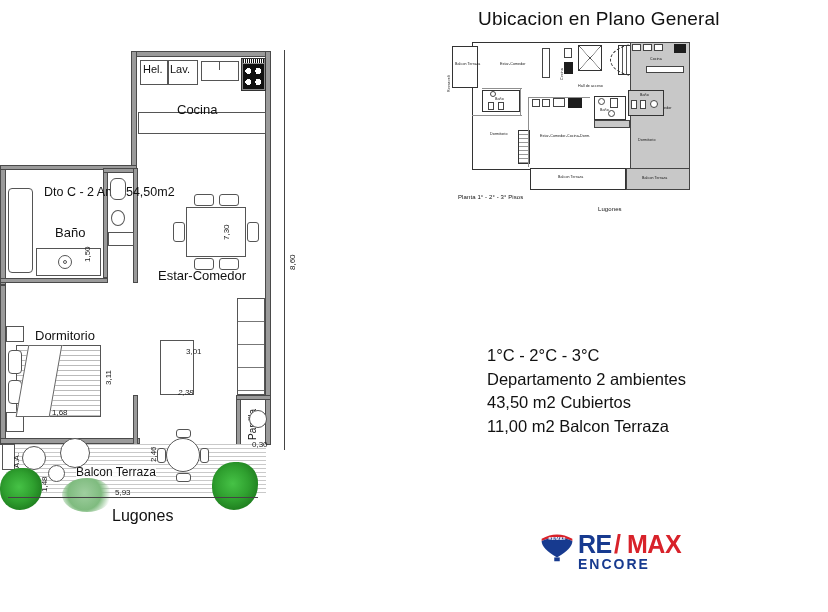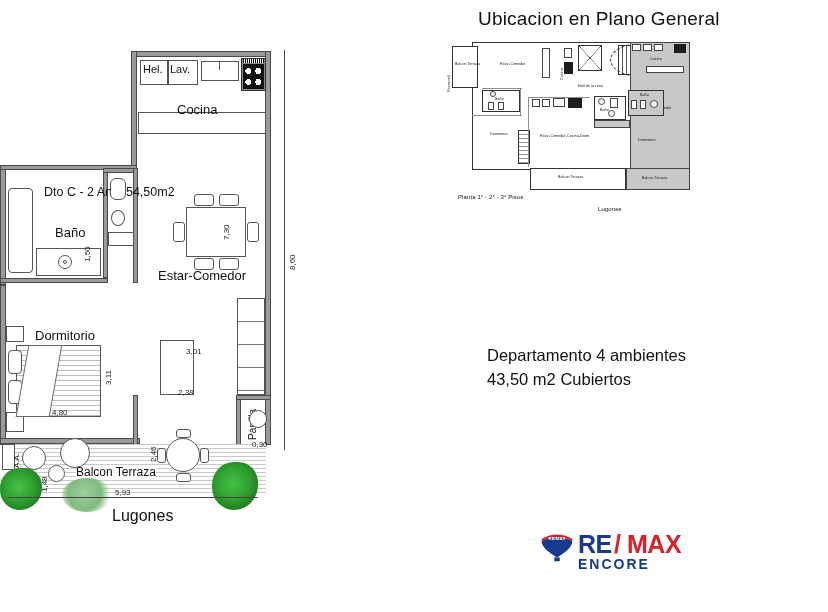--- a/index.html
+++ b/index.html
@@ -131,21 +131,21 @@
 
   <div class="plant" style="left:0px;top:428px;width:42px;height:42px;"></div>
   <div class="plantdim" style="left:62px;top:438px;width:50px;height:34px;"></div>
   <div class="plant" style="left:212px;top:422px;width:46px;height:48px;"></div>
 
   <span class="dim dimv" style="left:288px;top:230px;">8,60</span>
   <div class="dimline" style="left:284px;top:10px;width:1px;height:400px;"></div>
   <span class="dim dimv" style="left:222px;top:200px;">7,30</span>
   <span class="dim dimv" style="left:83px;top:222px;">1,50</span>
   <span class="dim dimv" style="left:104px;top:345px;">3,11</span>
-  <span class="dim" style="left:52px;top:368px;">4,80</span>
+  <span class="dim" style="left:52px;top:368px;">1,68</span>
   <span class="dim" style="left:186px;top:307px;">3,01</span>
   <span class="dim" style="left:178px;top:348px;font-style:italic;">2,38</span>
   <span class="dim dimv" style="left:149px;top:422px;">2,46</span>
   <span class="dim dimv" style="left:40px;top:452px;">1,48</span>
   <span class="dim" style="left:252px;top:400px;">0,30</span>
   <span class="dim" style="left:115px;top:448px;">5,93</span>
   <div class="dimline" style="left:8px;top:457px;width:250px;height:1px;"></div>
 
   <span class="lbl" style="left:112px;top:467px;font-size:16px;">Lugones</span>
 </div>
@@ -216,22 +216,24 @@
   <div class="ins-fix" style="left:190px;top:58px;width:6px;height:9px;"></div>
   <div class="ins-fixr" style="left:200px;top:58px;width:8px;height:8px;"></div>
   <span class="ins-lbl" style="left:188px;top:96px;">Dormitorio</span>
   <span class="ins-lbl" style="left:192px;top:134px;">Balcon Terraza</span>
 
   <span class="ins-lbl" style="left:8px;top:152px;font-size:6px;">Planta 1° - 2° - 3° Pisos</span>
   <span class="ins-lbl" style="left:148px;top:164px;font-size:6px;">Lugones</span>
 </div>
 
 <div id="spec-list">
-  <div>Departamento 4 ambientes</div>
+  <div>1°C - 2°C - 3°C</div>
+  <div>Departamento 2 ambientes</div>
   <div>43,50 m2 Cubiertos</div>
+  <div>11,00 m2 Balcon Terraza</div>
 </div>
 
 <div id="logo">
 
   <div class="abs" style="left:0;top:2px;width:34px;height:34px;">
     <svg viewBox="0 0 60 62" width="34" height="34">
       <path d="M2 16 Q30 0 58 16 L58 20 Q30 6 2 20 Z" fill="#d8222a"></path>
       <path d="M2 20 Q30 6 58 20 Q58 34 30 50 Q2 34 2 20 Z" fill="#173a8f"></path>
       <rect x="25" y="50" width="10" height="7" fill="#173a8f"></rect>
       <text x="30" y="19" font-size="8" fill="#ffffff" text-anchor="middle" font-family="Liberation Sans, sans-serif" font-weight="bold">RE/MAX</text>

